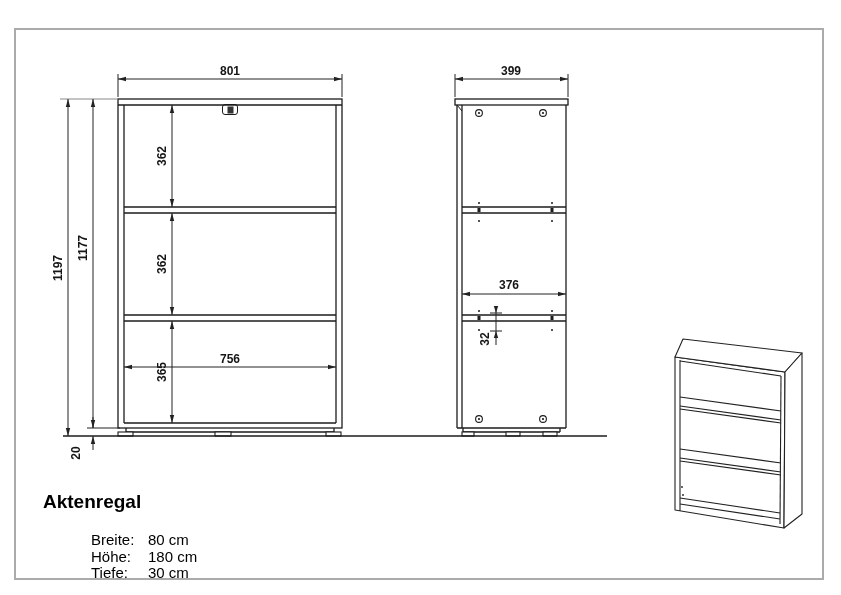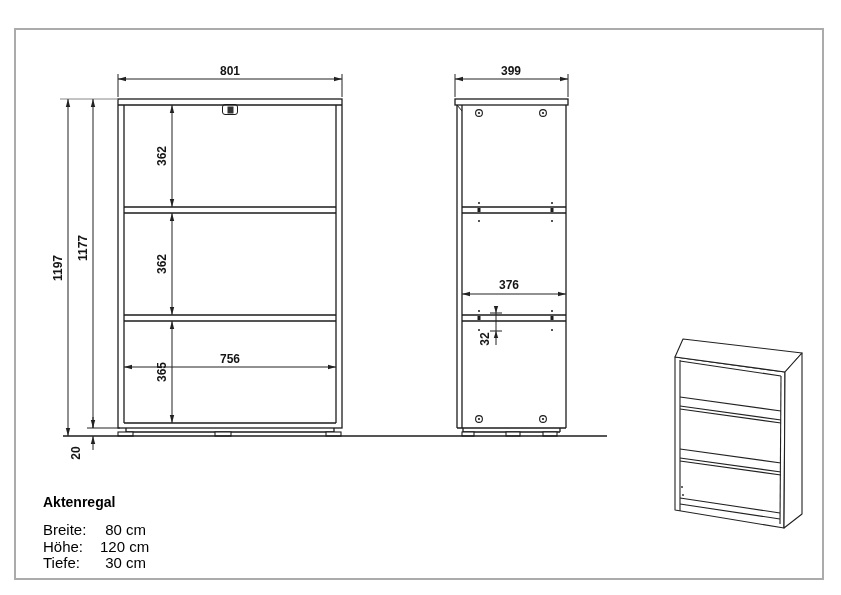--- a/index.html
+++ b/index.html
@@ -10,24 +10,24 @@
   .frame{
     position:absolute;left:14px;top:28px;width:810px;height:552px;
     border:2px solid #ababab;box-sizing:border-box;background:#fff;
   }
   svg.drawing{position:absolute;left:0;top:0;}
   text.dim{
     font-family:"Liberation Sans",sans-serif;
     font-size:12px;font-weight:bold;fill:#151515;
   }
   .info-block{position:absolute;left:43px;top:491px;color:#000;}
-  .info-title{font-size:14px;font-weight:bold;line-height:22px;margin-bottom:9px;}
+  .info-title{font-size:19px;font-weight:bold;line-height:22px;margin-bottom:19px;}
   .spec-row{font-size:15px;line-height:16.5px;white-space:nowrap;}
-  .spec-label{display:inline-block;width:57px;}
-  .spec-value{display:inline-block;width:46px;text-align:right;}
+  .spec-label{display:inline-block;width:57px;margin-left:48px;}
+  .spec-value{display:inline-block;width:46px;}
 </style>
 </head>
 <body>
 
 <div class="frame"></div>
 
 <svg class="drawing" width="841" height="595" viewBox="0 0 841 595">
 
   <g stroke="#1c1c1c" stroke-width="1.3" fill="none">
     <rect x="118" y="99" width="224" height="329"></rect>
@@ -169,18 +169,18 @@
     </g>
   </g>
 </svg>
 
 <div class="info-block">
   <div class="info-title">Aktenregal</div>
   <div class="spec-row">
     <span class="spec-label">Breite:</span><span class="spec-value">80 cm</span>
   </div>
   <div class="spec-row">
-    <span class="spec-label">Höhe:</span><span class="spec-value">120 cm</span>
+    <span class="spec-label">Höhe:</span><span class="spec-value">180 cm</span>
   </div>
   <div class="spec-row">
     <span class="spec-label">Tiefe:</span><span class="spec-value">30 cm</span>
   </div>
 </div>
 
 </body></html>

